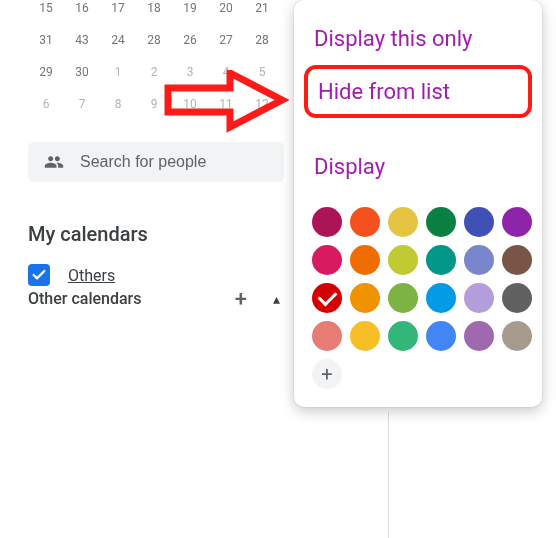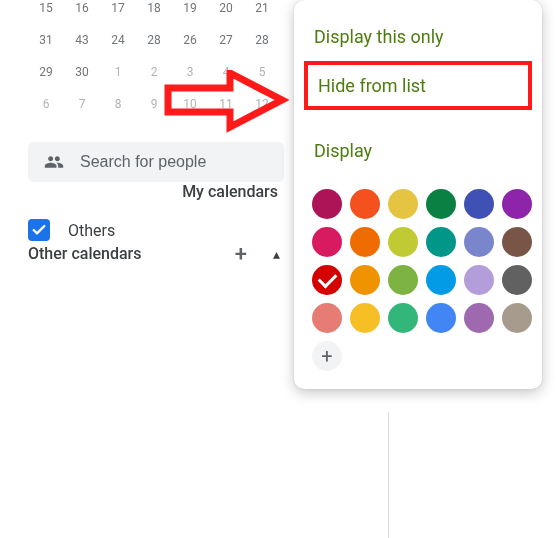--- a/index.html
+++ b/index.html
@@ -49,39 +49,41 @@
   .search-box input {
     border: none;
     background: transparent;
     font-size: 16px;
     color: #5f6368;
     outline: none;
     width: 100%;
   }
   .search-box input::placeholder { color: #5f6368; }
   .section-header {
-    font-size: 16px;
+    margin-top: 40px;
+    font-size: 20px;
     color: #3c4043;
     font-weight: 500;
     display: flex;
     align-items: center;
-    justify-content: flex-end;
+    justify-content: flex-start;
     padding-right: 6px;
   }
   .cal-list {
     margin-top: 18px;
     display: flex;
     flex-direction: column;
     gap: 18px;
   }
   .cal-item {
     display: flex;
     align-items: center;
     gap: 18px;
     cursor: pointer;
+    text-decoration: underline;
   }
   .checkbox {
     width: 22px;
     height: 22px;
     border-radius: 4px;
     display: flex;
     align-items: center;
     justify-content: center;
     color: #fff;
   }
@@ -107,29 +109,29 @@
     position: absolute;
     top: 0;
     right: 14px;
     width: 248px;
     background: #fff;
     border-radius: 10px;
     box-shadow: 0 4px 14px rgba(0,0,0,0.22), 0 0 2px rgba(0,0,0,0.15);
     padding: 14px 4px 18px 4px;
   }
   .menu-item {
-    font-size: 18px;
-    color: #4d7c0f;
+    font-size: 22px;
+    color: #a21caf;
     padding: 12px 16px;
     cursor: pointer;
   }
   .menu-item.boxed {
     border: 4px solid #ff1a1a;
-    border-radius: 0;
-    margin: 2px 6px 18px 6px;
+    border-radius: 12px;
+    margin: 2px 6px 24px 6px;
     padding: 10px 10px;
   }
   .swatch-grid {
     margin-top: 16px;
     padding: 0 14px;
     display: grid;
     grid-template-columns: repeat(6, 30px);
     gap: 8px 8px;
   }
   .swatch {

